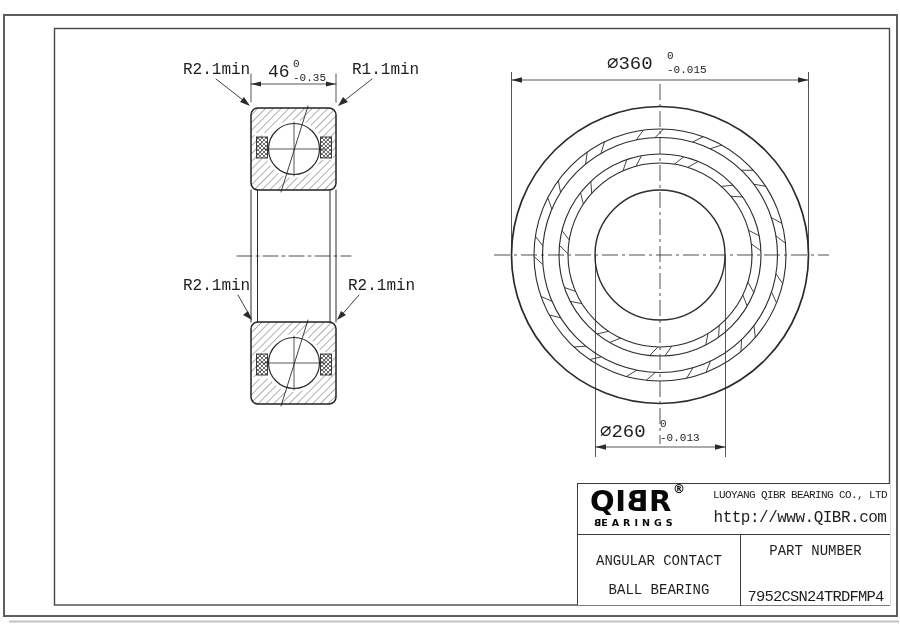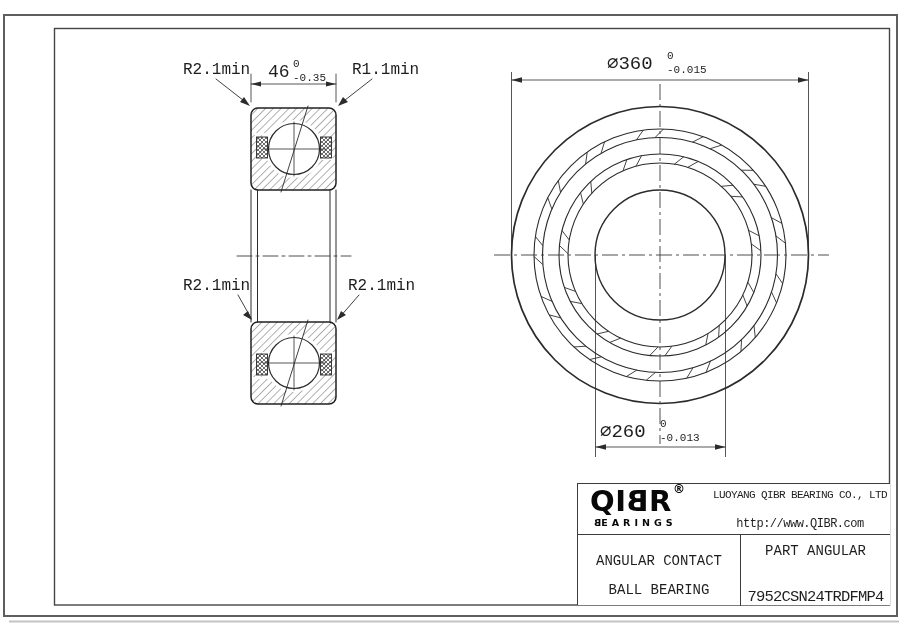--- a/index.html
+++ b/index.html
@@ -16,21 +16,21 @@
   .brand{width:132px;padding:3px 0 0 12px;box-sizing:border-box;line-height:1;}
   .brand-main{font-family:"DejaVu Sans", sans-serif;font-weight:bold;
     font-size:29px;letter-spacing:0.5px;color:#080808;white-space:nowrap;}
   .mirror{display:inline-block;transform:scaleX(-1);}
   .reg{font-family:"DejaVu Sans", sans-serif;font-size:12px;font-weight:bold;
     vertical-align:top;position:relative;top:-4px;left:1px;}
   .brand-sub{font-family:"DejaVu Sans", sans-serif;font-weight:bold;font-size:9.5px;
     letter-spacing:4px;margin-top:2px;color:#080808;}
   .company{flex:1;text-align:center;padding-top:5px;}
   .company-line1{font-size:11px;letter-spacing:-0.6px;white-space:nowrap;}
-  .company-line2{font-size:12px;letter-spacing:-0.5px;margin-top:16px;white-space:nowrap;}
+  .company-line2{font-size:16px;letter-spacing:-0.5px;margin-top:8px;white-space:nowrap;}
   .tb-row2{height:70.5px;display:flex;box-sizing:border-box;border-top:1.4px solid #3c3c3c;align-items:center;}
   .tb-cell-left{width:162px;box-sizing:border-box;text-align:center;padding-top:12px;}
   .tb-cell-left .l1,.tb-cell-left .l2{font-size:14px;letter-spacing:0px;line-height:1;}
   .tb-cell-left .l2{margin-top:15px;}
   .tb-cell-right{flex:1;box-sizing:border-box;border-left:1.4px solid #3c3c3c;
     text-align:center;padding-top:10px;}
   .tb-cell-right .pl{font-size:14px;line-height:1;}
   .tb-cell-right .pn{font-size:15.5px;letter-spacing:-0.8px;margin-top:32px;line-height:1;white-space:nowrap;}
 </style>
 </head>
@@ -226,20 +226,20 @@
       <div class="company-line1">LUOYANG QIBR BEARING CO., LTD</div>
       <div class="company-line2">http://www.QIBR.com</div>
     </div>
   </div>
   <div class="tb-row2">
     <div class="tb-cell-left">
       <div class="l1">ANGULAR CONTACT</div>
       <div class="l2">BALL BEARING</div>
     </div>
     <div class="tb-cell-right">
-      <div class="pl">PART ANGULAR</div>
+      <div class="pl">PART NUMBER</div>
       <div class="pn">7952CSN24TRDFMP4</div>
     </div>
   </div>
 </div>
 
 
 
 
 </body></html>

